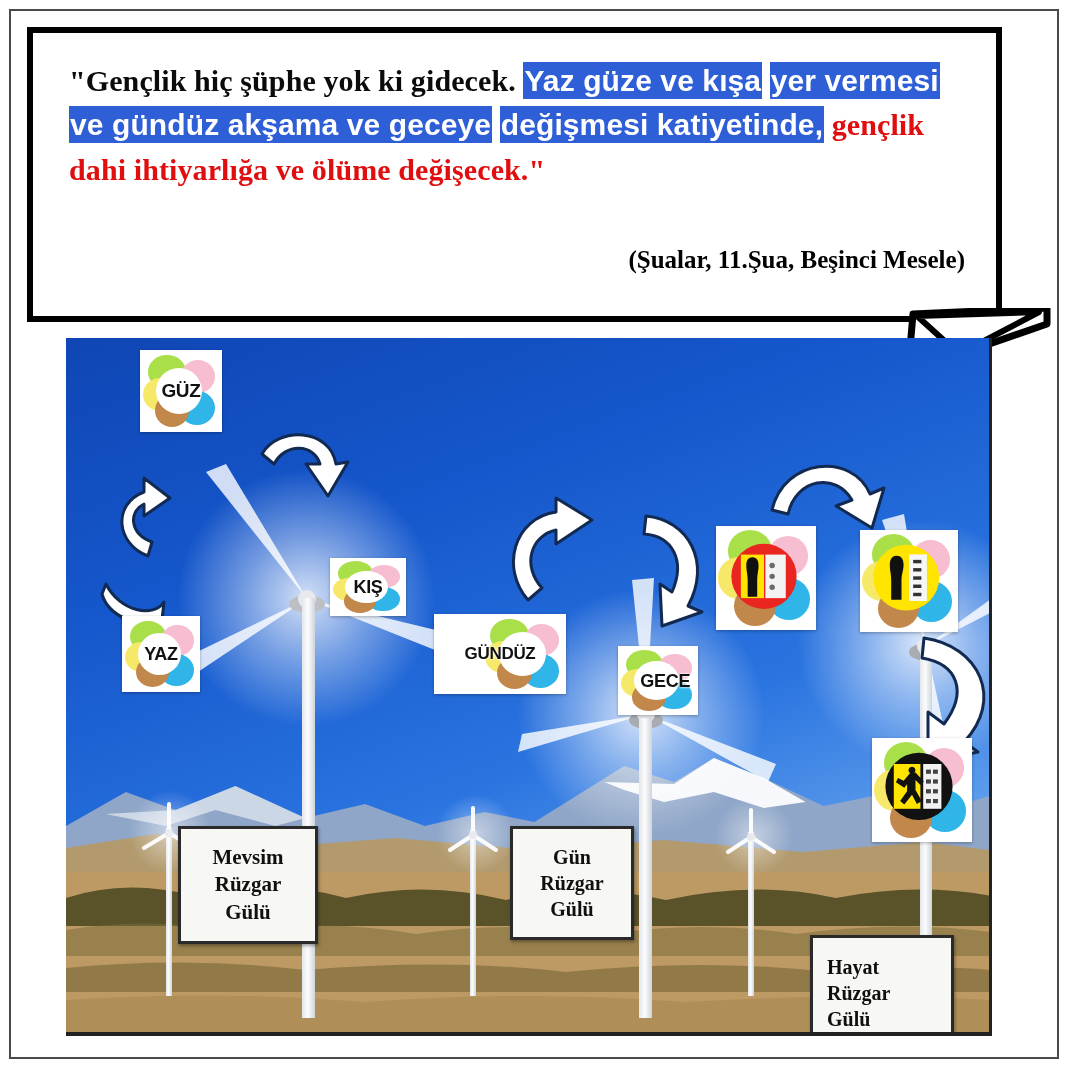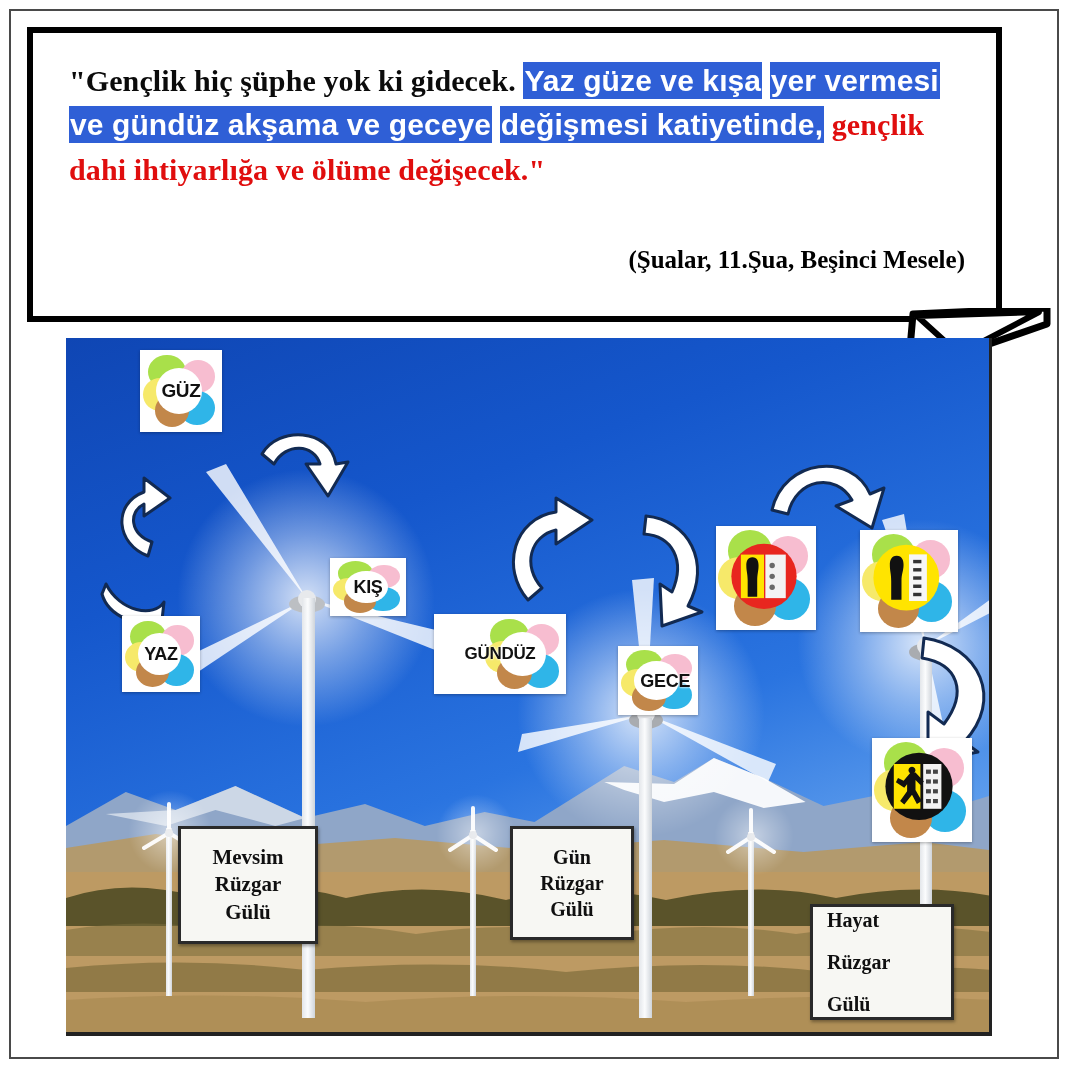--- a/index.html
+++ b/index.html
@@ -329,20 +329,20 @@
       <span>Rüzgar</span>
       <span>Gülü</span>
     </div>
 
     <div class="sign center" style="left:444px;top:488px;width:118px;height:108px;font-size:20px;">
       <span>Gün</span>
       <span>Rüzgar</span>
       <span>Gülü</span>
     </div>
 
-    <div class="sign left" style="left:744px;top:566px;width:124px;height:110px;font-size:20px;gap:16px;">
+    <div class="sign left" style="left:744px;top:597px;width:124px;height:110px;font-size:20px;">
       <span>Hayat</span>
       <span>Rüzgar</span>
       <span>Gülü</span>
     </div>
 
   </div>
 </div>
 
 </body></html>

